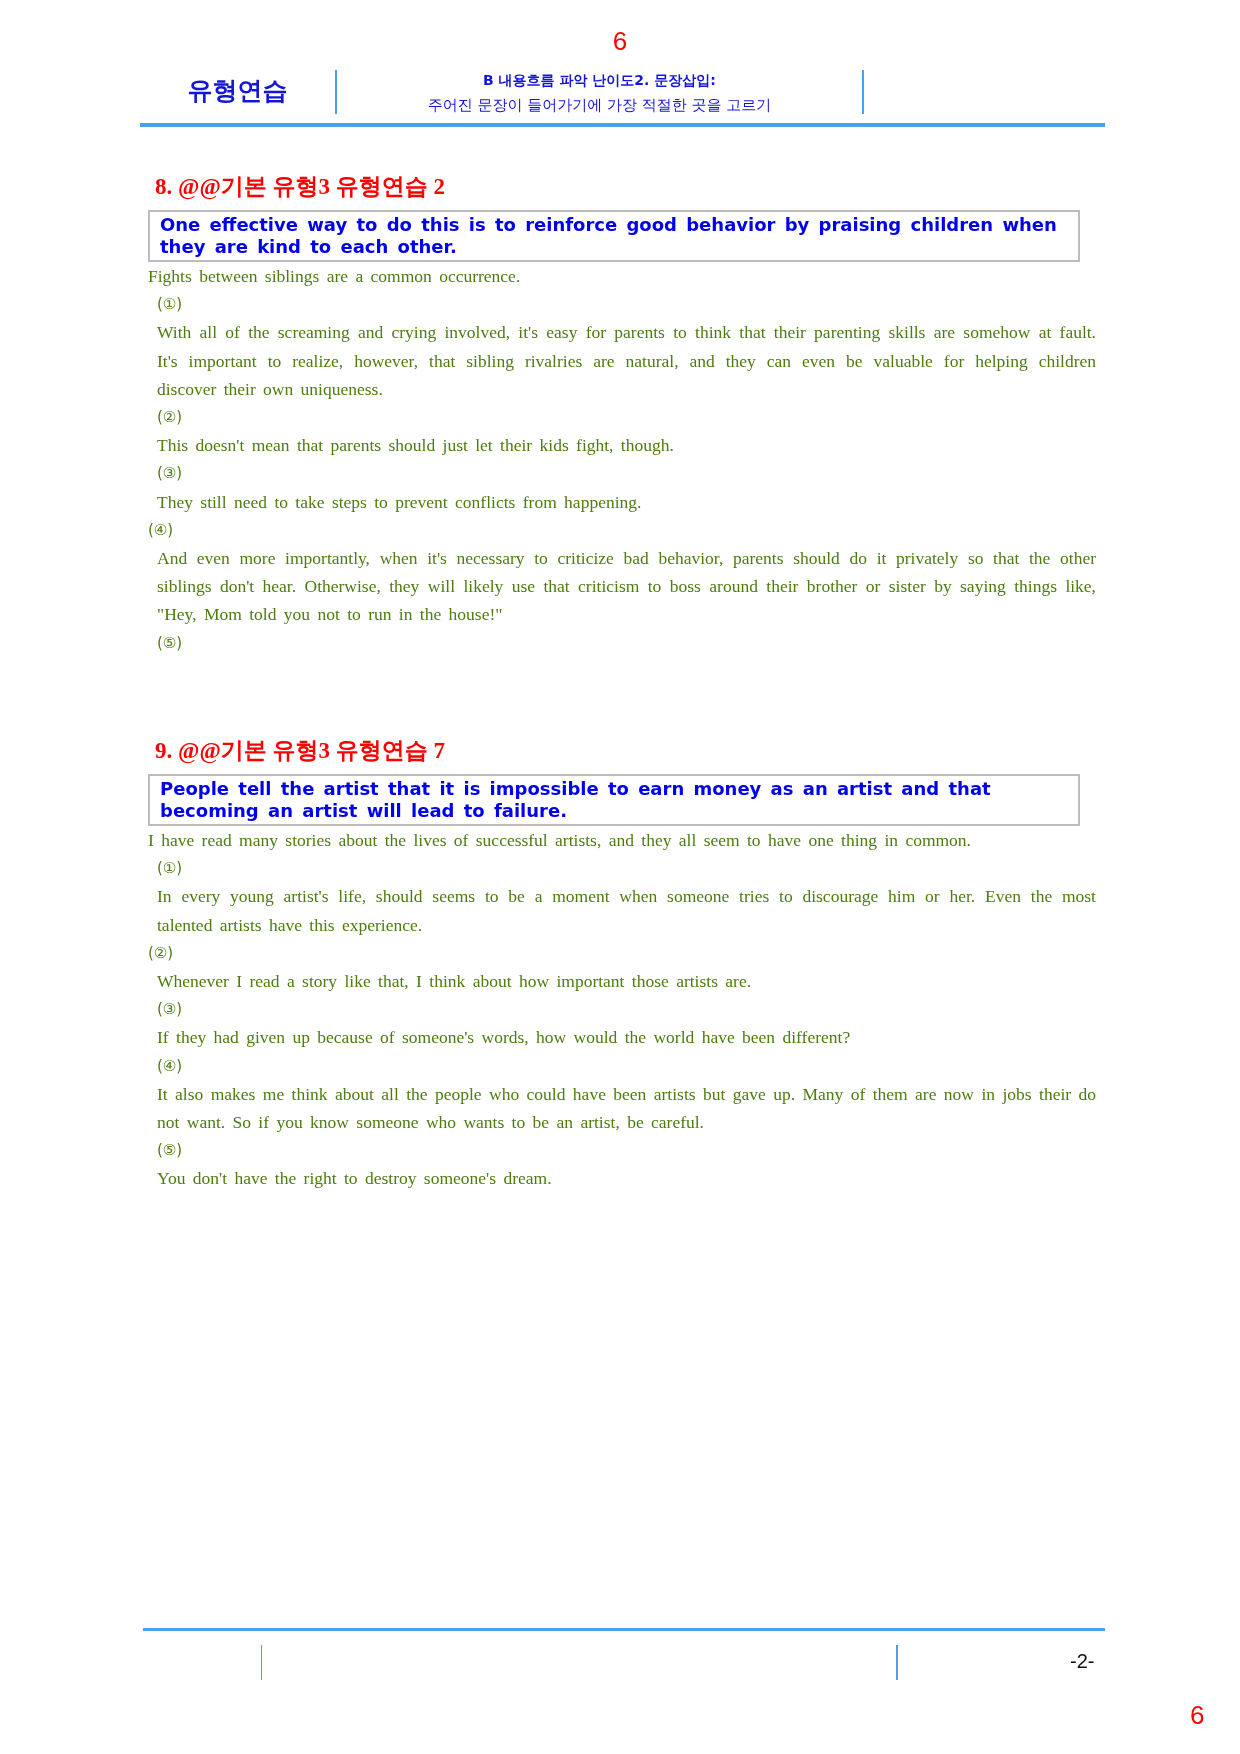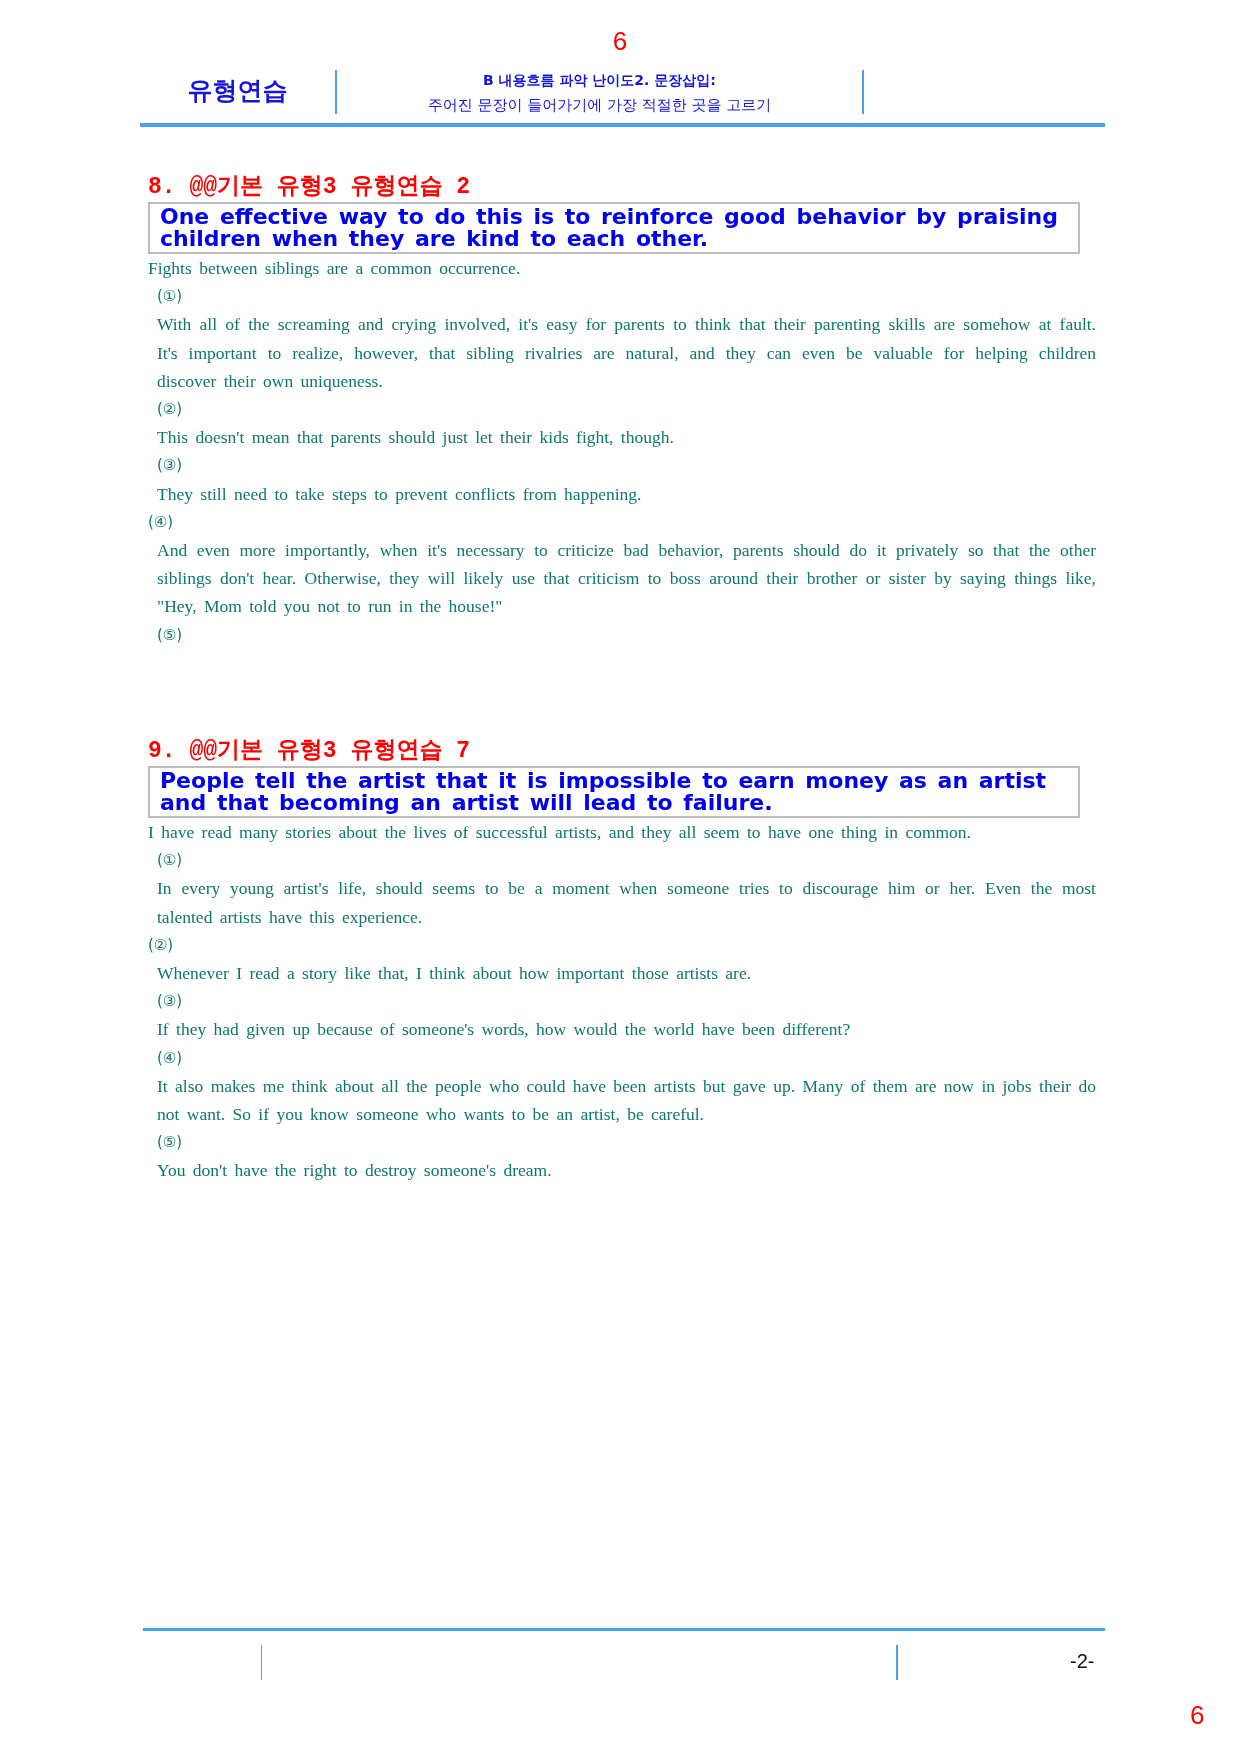--- a/index.html
+++ b/index.html
@@ -19,30 +19,30 @@
     .header-div2 { position: absolute; left: 722px; top: 2px; width: 2px; height: 44px; background: #4a9ff0; }
     .header-sub {
       position: absolute; left: 197px; width: 525px; top: 0; text-align: center;
       font-family: "DejaVu Sans", sans-serif; font-size: 15px; color: #1515d8; line-height: 25px;
     }
     .header-sub .l1 { font-weight: bold; font-size: 14px; }
     .header-rule { position: absolute; left: 140px; top: 123px; width: 965px; height: 4px; background: #4a9ff0; }
 
     .section { position: absolute; left: 148px; width: 952px; }
     .section-title {
-      font-family: Liberation Mono, monospace; font-weight: bold; font-size: 23px; color: #ff0000;
-      height: 30px; line-height: 30px; margin-left: 0;
+      font-family: Liberation Serif, serif; font-weight: bold; font-size: 23px; color: #ff0000;
+      height: 30px; line-height: 30px; margin-left: 7px;
     }
     .given-box {
-      width: 908px; border: 2px solid #bdbdbd; padding: 2px 10px 2px 10px;
-      font-family: "DejaVu Sans", sans-serif; font-weight: bold; font-size: 22px; color: #0000ee;
+      margin-top: 8px; width: 908px; border: 2px solid #bdbdbd; padding: 2px 10px 2px 10px;
+      font-family: "DejaVu Sans", sans-serif; font-weight: bold; font-size: 18px; color: #0000ee;
       line-height: 22px; word-spacing: 3px; box-sizing: content-box;
     }
     .body-text {
-      font-family: "Liberation Serif", serif; font-size: 17.5px; color: #0f766e;
+      font-family: "Liberation Serif", serif; font-size: 17.5px; color: #4d7c0f;
       line-height: 28.2px; text-align: justify; width: 948px; word-spacing: 3px;
     }
     .body-text p { margin: 0; }
     .indent { padding-left: 9px; }
     .marker { font-family: "DejaVu Sans", sans-serif; font-size: 15px; }
 
     .footer-rule { position: absolute; left: 143px; top: 1628px; width: 962px; height: 3px; background: #4a9ff0; }
     .footer-div1 { position: absolute; left: 261px; top: 1645px; width: 1px; height: 35px; background: #4a9ff0; }
     .footer-div2 { position: absolute; left: 896px; top: 1645px; width: 2px; height: 35px; background: #4a9ff0; }
     .footer-page {

